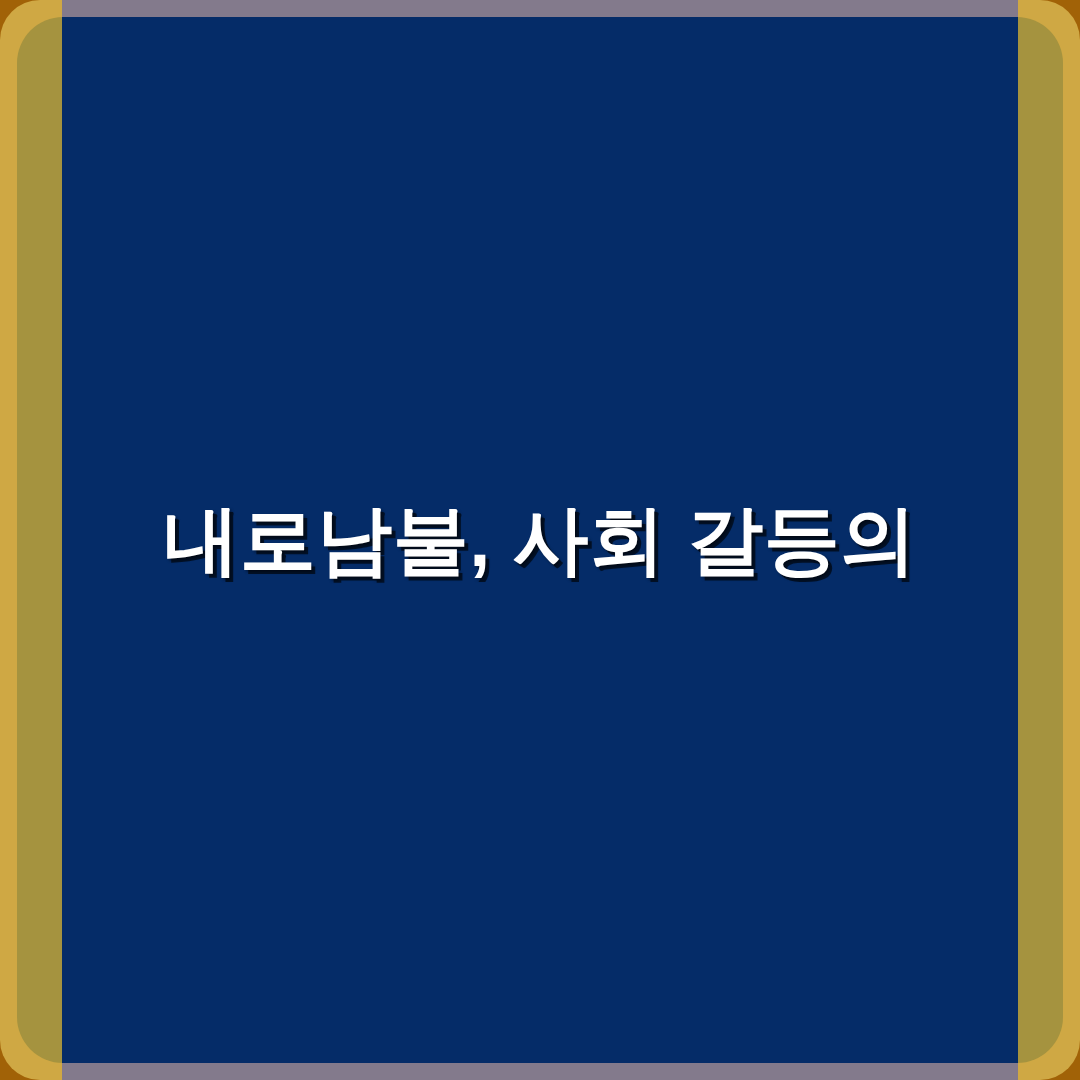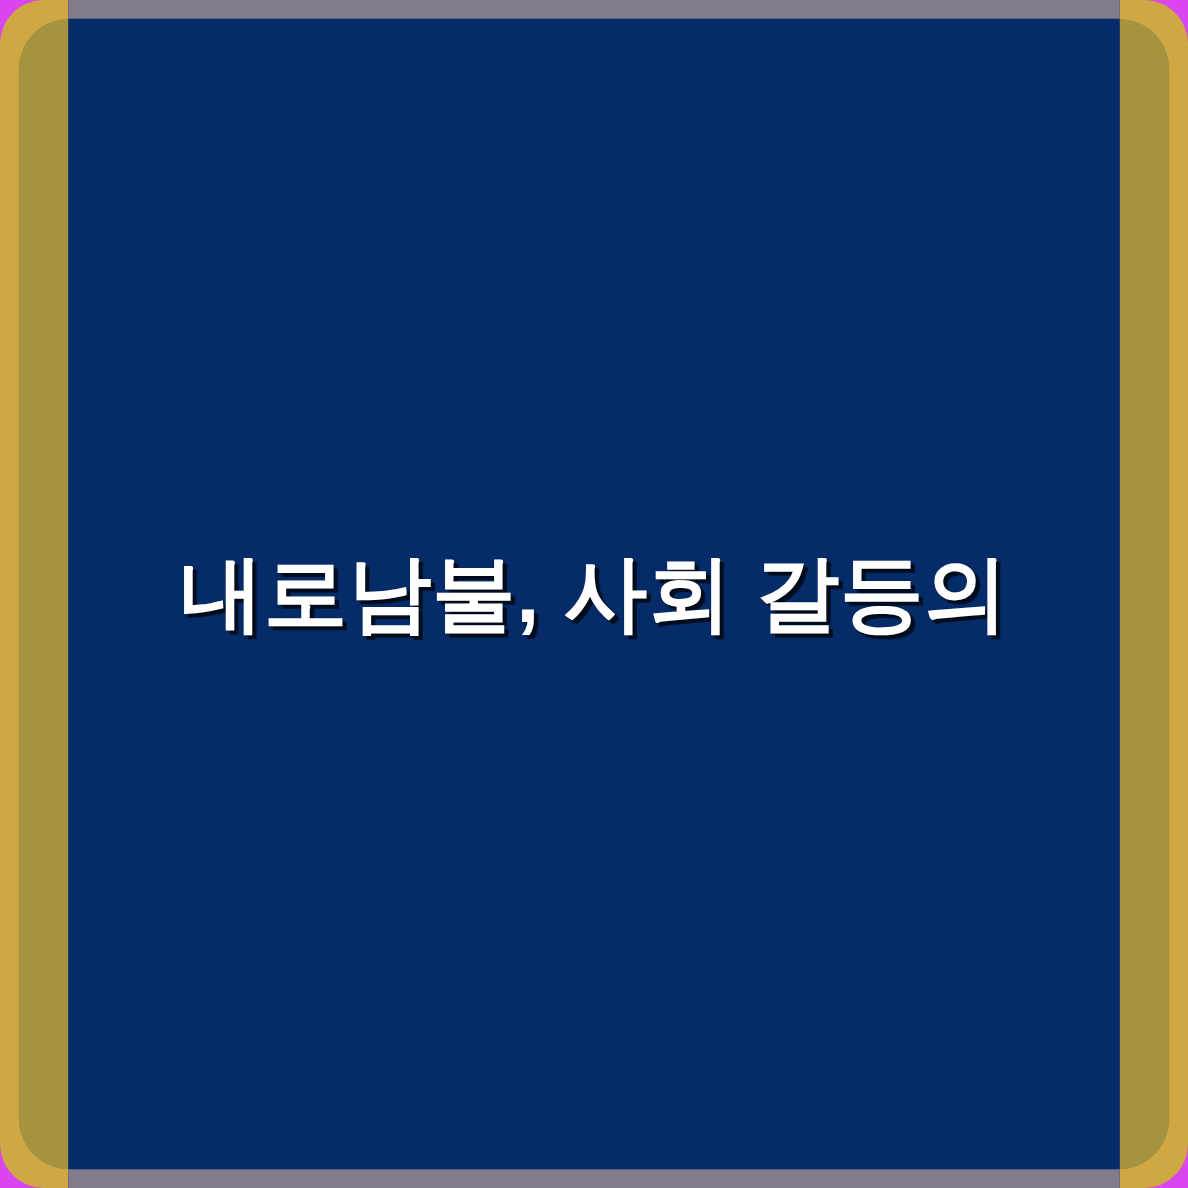--- a/index.html
+++ b/index.html
@@ -8,21 +8,21 @@
     padding: 0;
     background: #ffffff;
   }
 
   .card {
     position: relative;
     width: 1080px;
     height: 1080px;
     overflow: hidden;
     font-family: "Liberation Sans", "DejaVu Sans", sans-serif;
-    background: #d946ef; 
+    background: #a16207; 
   }
 
   
   .frame-outer {
     position: absolute;
     inset: 0;
     background: #cfa844;
     border-radius: 40px;
   }
 

